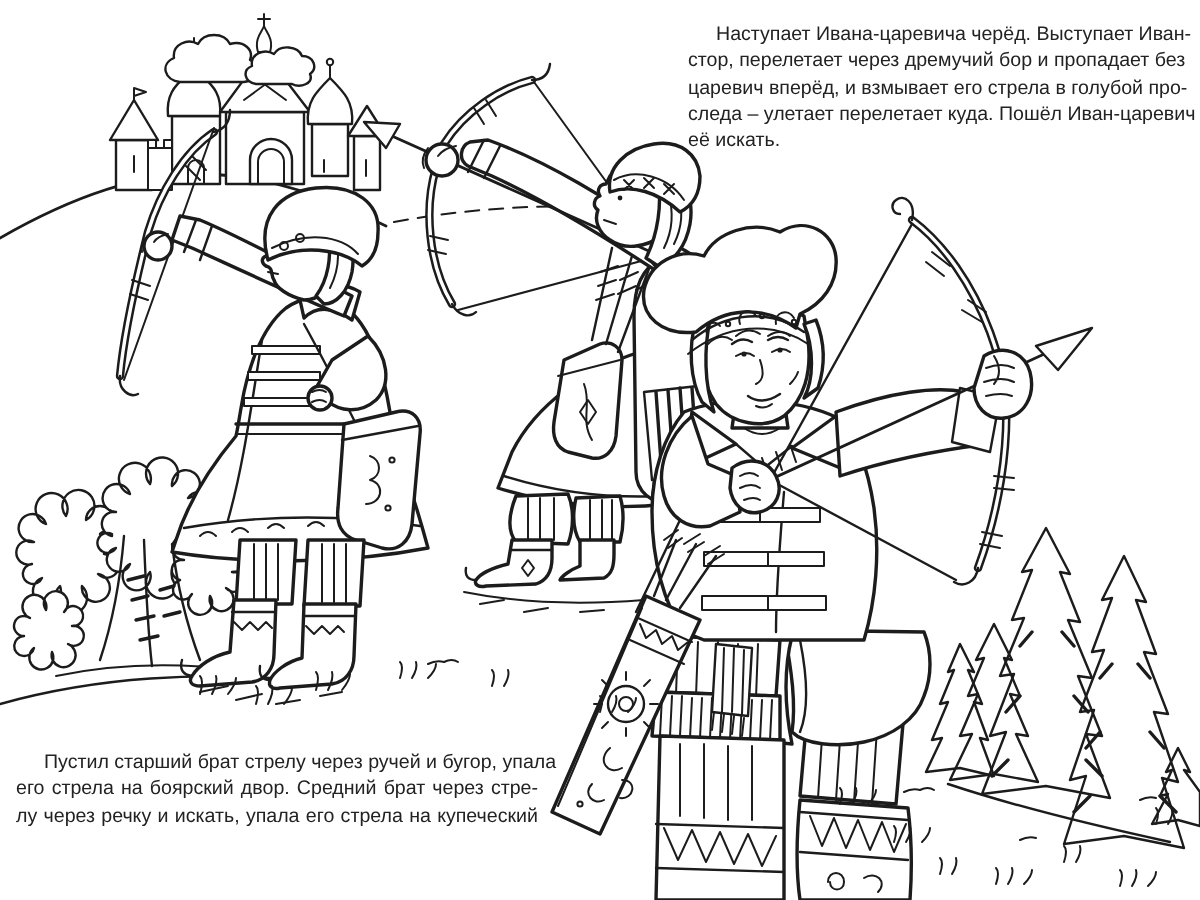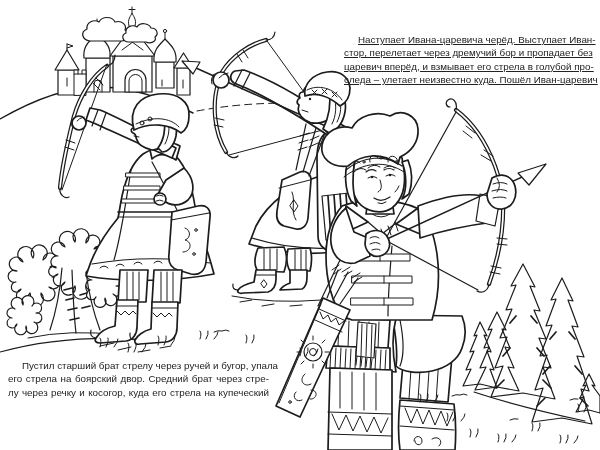--- a/index.html
+++ b/index.html
@@ -318,25 +318,26 @@
     <path d="M447,421 q2,-6 0,-8 m6,8 q3,-5 2,-8 m6,8 q4,-4 4,-7"></path>
     <path d="M470,437 q2,-6 0,-8 m6,8 q3,-5 2,-8"></path>
     <path d="M498,442 q2,-6 0,-8 m6,8 q3,-5 2,-8 m6,8 q4,-4 4,-7"></path>
     <path d="M532,431 q2,-6 0,-8 m6,8 q3,-5 2,-8"></path>
     <path d="M560,443 q2,-6 0,-8 m6,8 q3,-5 2,-8 m6,8 q4,-4 4,-7"></path>
     <path d="M578,412 q2,-6 0,-8 m6,8 q3,-5 2,-8"></path>
     <path d="M214,332 q4,-2 8,-1 q4,-2 7,0 M452,396 q4,-2 8,-1 q4,-2 7,0 M510,420 q4,-2 8,-1 M570,400 q4,-2 8,-1"></path>
   </g>
 </svg>
 
-<div class="textblock" style="left:344px;top:33px;width:248px;text-decoration:underline;">
+<div class="textblock" style="left:344px;top:11px;width:248px;">
       <div class="tline first">Наступает Ивана-царевича черёд. Выступает Иван-</div>
       <div class="tline">стор, перелетает через дремучий бор и пропадает без</div>
       <div class="tline">царевич вперёд, и взмывает его стрела в голубой про-</div>
-      <div class="tline">следа – улетает неизвестно куда. Пошёл Иван-царевич</div>
+      <div class="tline">следа – улетает перелетает куда. Пошёл Иван-царевич</div>
+      <div class="tline last">её искать.</div>
     </div>
 
-<div class="textblock" style="left:8px;top:359px;width:261px;">
+<div class="textblock" style="left:8px;top:375px;width:261px;">
       <div class="tline first">Пустил старший брат стрелу через ручей и бугор, упала</div>
       <div class="tline">его стрела на боярский двор. Средний брат через стре-</div>
-      <div class="tline">лу через речку и косогор, куда его стрела на купеческий</div>
+      <div class="tline">лу через речку и искать, упала его стрела на купеческий</div>
     </div>
 </div>
 
 </body></html>

